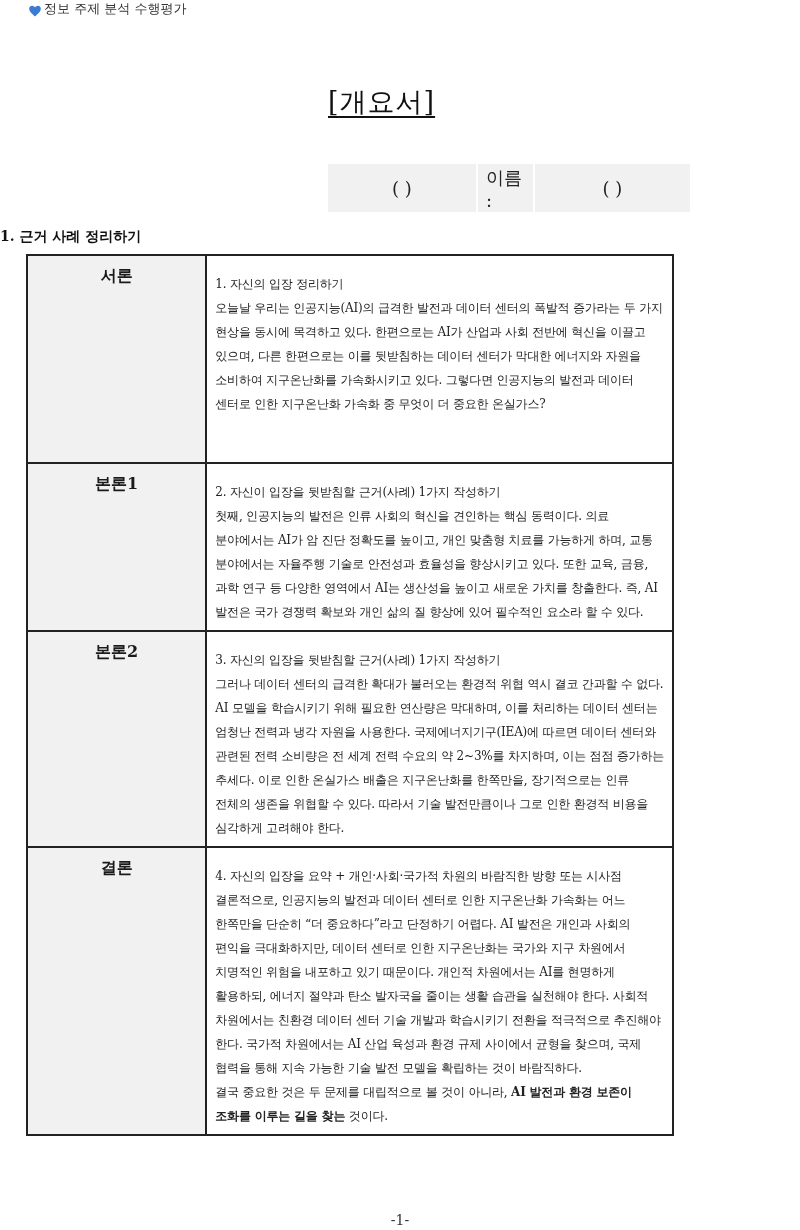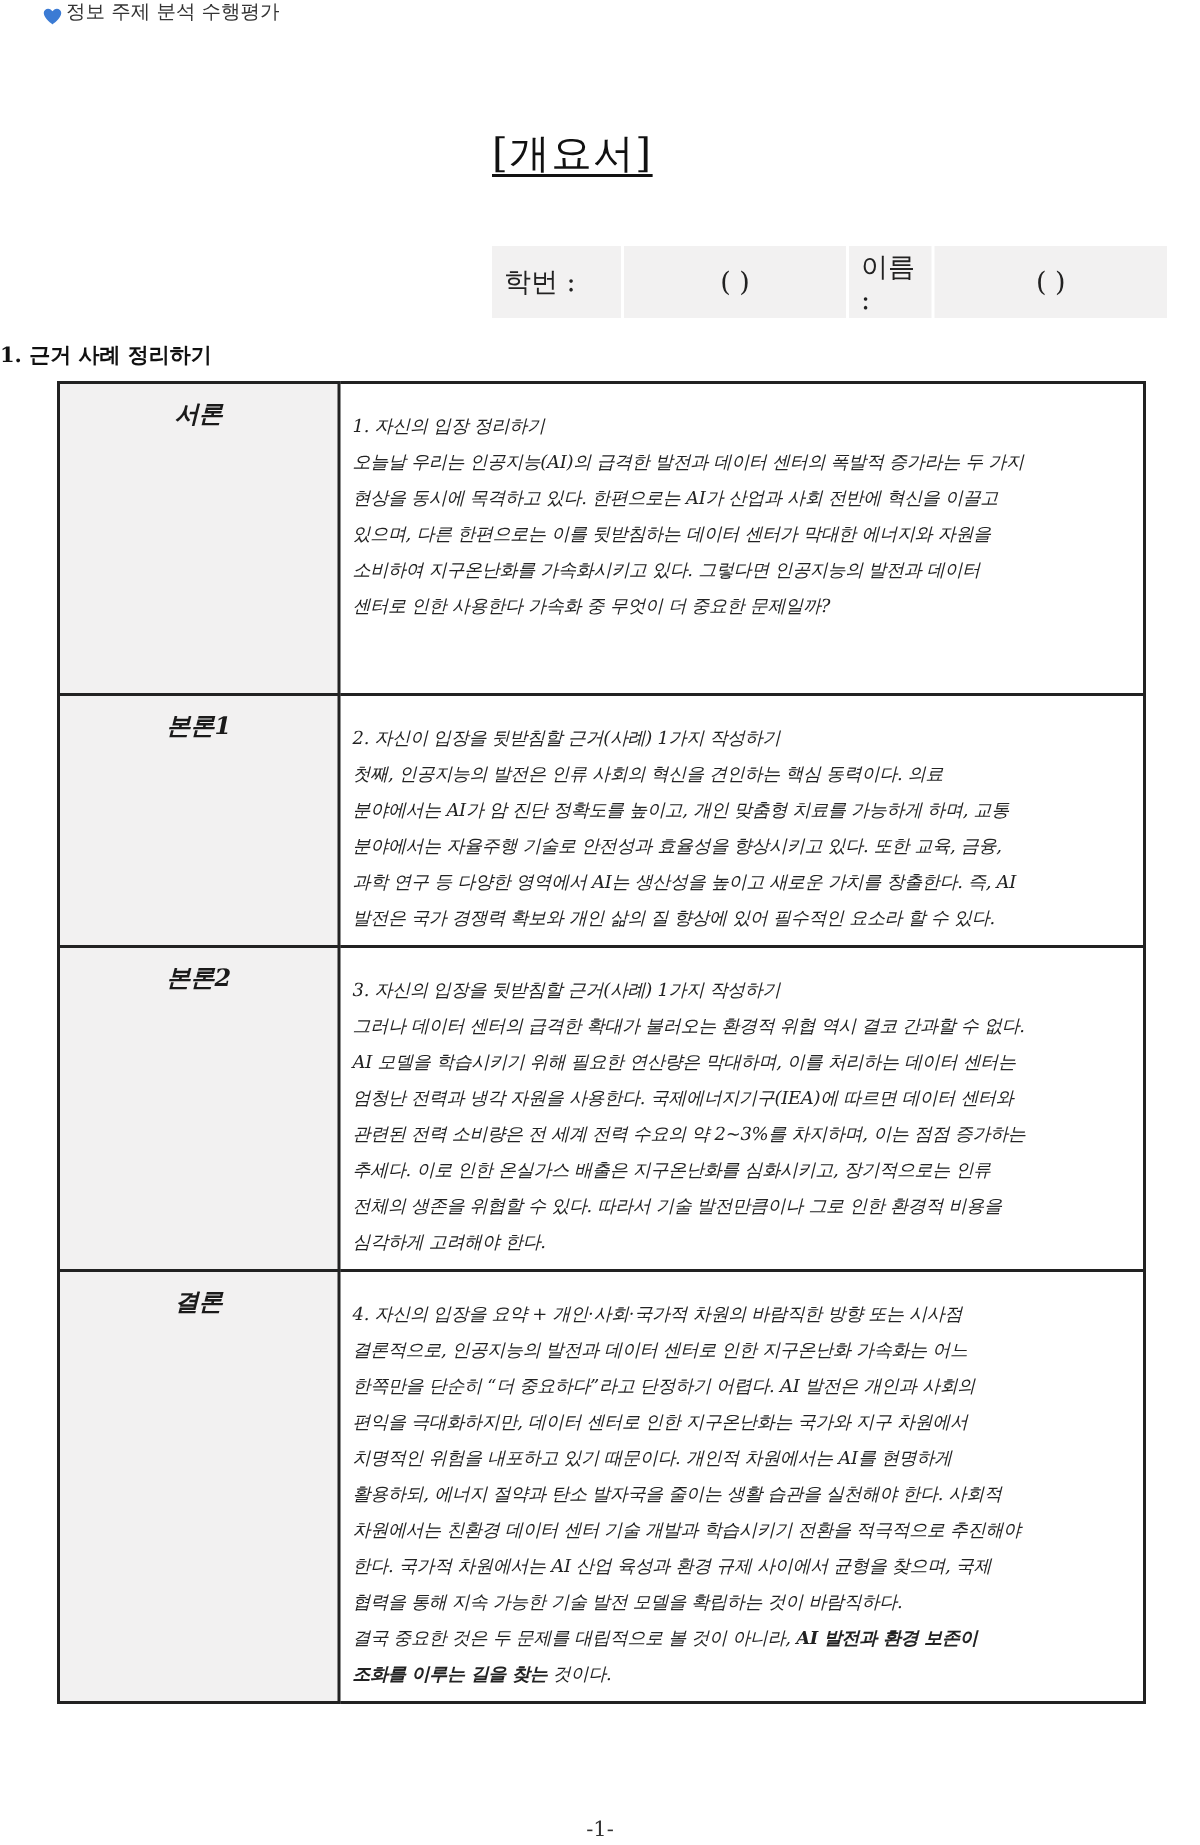--- a/index.html
+++ b/index.html
@@ -28,23 +28,22 @@
     background: #f2f1f1; display: flex; align-items: center;
     font-size: 18px; color: #222; height: 100%;
   }
   .info-cell.label { padding-left: 8px; box-sizing: border-box; }
   .info-cell.value { justify-content: center; }
   .section-heading {
     position: absolute; left: 0px; top: 228px;
     font-size: 14px; font-weight: bold; color: #111;
   }
   table.report {
-    position: absolute; left: 38px; top: 254px; width: 726px;
+    position: absolute; left: 26px; top: 254px; width: 648px;
     border-collapse: collapse;
-    font-style: italic;
   }
   table.report td {
     border: 2px solid #222; vertical-align: top;
   }
   td.label-cell {
     width: 183px; background: #f2f1f1; text-align: center;
     font-size: 16px; font-weight: bold; padding-top: 10px;
   }
   td.content-cell {
     padding: 16px 8px 6px 8px; font-size: 12px; line-height: 24px;
@@ -63,39 +62,38 @@
 <div class="header-tag">
   <svg class="heart" viewBox="0 0 24 24">
     <path d="M12 21 C12 21 2 14 2 8 C2 5 4.5 3 7 3 C9 3 11 4.5 12 6 C13 4.5 15 3 17 3 C19.5 3 22 5 22 8 C22 14 12 21 12 21 Z" fill="#3b7bd4"></path>
   </svg>
   <span>정보 주제 분석 수행평가</span>
 </div>
 
 <div class="doc-title">[개요서]</div>
 
 <div class="info-row">
-  <div class="info-cell label" style="width:86px;">학번 :</div>
   <div class="info-cell value" style="width:148px;">(      )</div>
   <div class="info-cell label" style="width:55px;">이름 :</div>
   <div class="info-cell value" style="width:155px;">(      )</div>
 </div>
 
 <div class="section-heading">1.  근거 사례 정리하기</div>
 
 <table class="report">
   <tbody>
       <tr style="height:208px;">
     <td class="label-cell">서론</td>
     <td class="content-cell">
       <span class="line">1. 자신의 입장 정리하기</span>
       <span class="line">오늘날 우리는 인공지능(AI)의 급격한 발전과 데이터 센터의 폭발적 증가라는 두 가지</span>
       <span class="line">현상을 동시에 목격하고 있다. 한편으로는 AI가 산업과 사회 전반에 혁신을 이끌고</span>
       <span class="line">있으며, 다른 한편으로는 이를 뒷받침하는 데이터 센터가 막대한 에너지와 자원을</span>
       <span class="line">소비하여 지구온난화를 가속화시키고 있다. 그렇다면 인공지능의 발전과 데이터</span>
-      <span class="line">센터로 인한 사용한다 가속화 중 무엇이 더 중요한 문제일까?</span>
+      <span class="line">센터로 인한 지구온난화 가속화 중 무엇이 더 중요한 온실가스?</span>
     </td>
   </tr>
   <tr style="height:160px;">
     <td class="label-cell">본론1</td>
     <td class="content-cell">
       <span class="line">2. 자신이 입장을 뒷받침할 근거(사례) 1가지 작성하기</span>
       <span class="line">첫째, 인공지능의 발전은 인류 사회의 혁신을 견인하는 핵심 동력이다. 의료</span>
       <span class="line">분야에서는 AI가 암 진단 정확도를 높이고, 개인 맞춤형 치료를 가능하게 하며, 교통</span>
       <span class="line">분야에서는 자율주행 기술로 안전성과 효율성을 향상시키고 있다. 또한 교육, 금융,</span>
       <span class="line">과학 연구 등 다양한 영역에서 AI는 생산성을 높이고 새로운 가치를 창출한다. 즉, AI</span>
@@ -103,21 +101,21 @@
     </td>
   </tr>
   <tr style="height:206px;">
     <td class="label-cell">본론2</td>
     <td class="content-cell">
       <span class="line">3. 자신의 입장을 뒷받침할 근거(사례) 1가지 작성하기</span>
       <span class="line">그러나 데이터 센터의 급격한 확대가 불러오는 환경적 위협 역시 결코 간과할 수 없다.</span>
       <span class="line">AI 모델을 학습시키기 위해 필요한 연산량은 막대하며, 이를 처리하는 데이터 센터는</span>
       <span class="line">엄청난 전력과 냉각 자원을 사용한다. 국제에너지기구(IEA)에 따르면 데이터 센터와</span>
       <span class="line">관련된 전력 소비량은 전 세계 전력 수요의 약 2~3%를 차지하며, 이는 점점 증가하는</span>
-      <span class="line">추세다. 이로 인한 온실가스 배출은 지구온난화를 심화시키고, 장기적으로는 인류</span>
+      <span class="line">추세다. 이로 인한 온실가스 배출은 지구온난화를 한쪽만을, 장기적으로는 인류</span>
       <span class="line">전체의 생존을 위협할 수 있다. 따라서 기술 발전만큼이나 그로 인한 환경적 비용을</span>
       <span class="line">심각하게 고려해야 한다.</span>
     </td>
   </tr>
   <tr style="height:278px;">
     <td class="label-cell">결론</td>
     <td class="content-cell">
       <span class="line">4. 자신의 입장을 요약 + 개인·사회·국가적 차원의 바람직한 방향 또는 시사점</span>
       <span class="line">결론적으로, 인공지능의 발전과 데이터 센터로 인한 지구온난화 가속화는 어느</span>
       <span class="line">한쪽만을 단순히 “더 중요하다”라고 단정하기 어렵다. AI 발전은 개인과 사회의</span>

